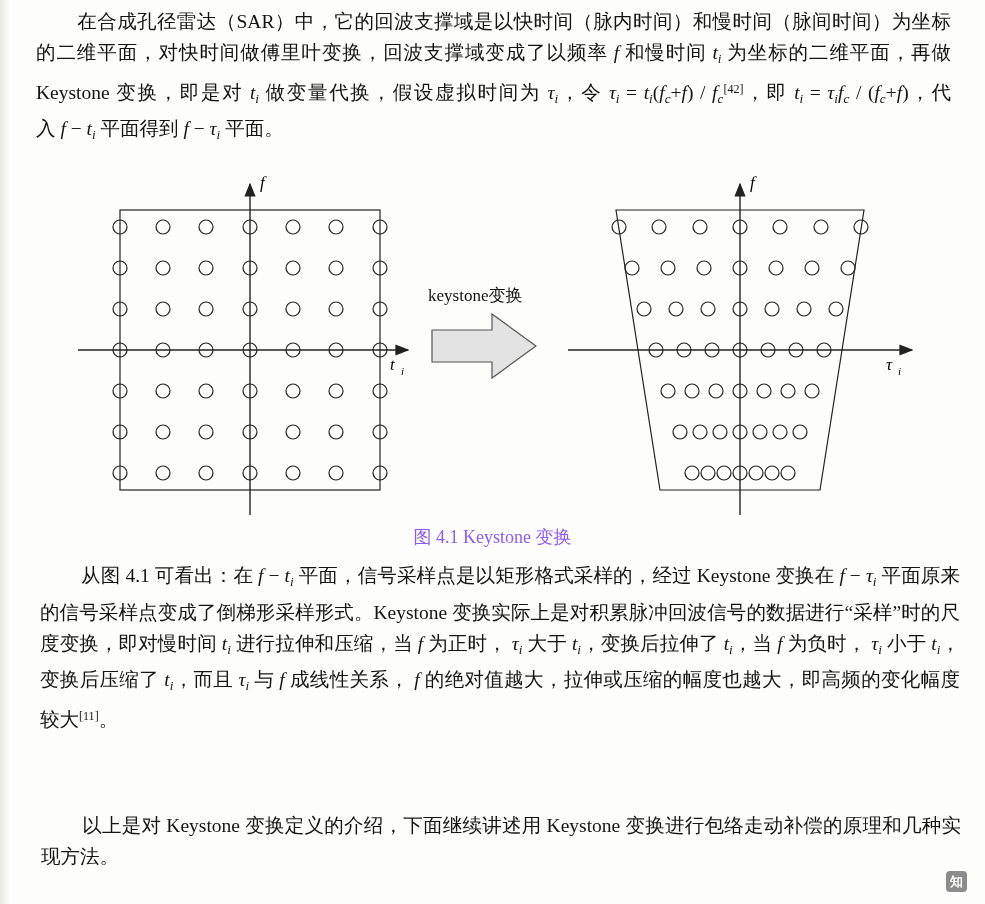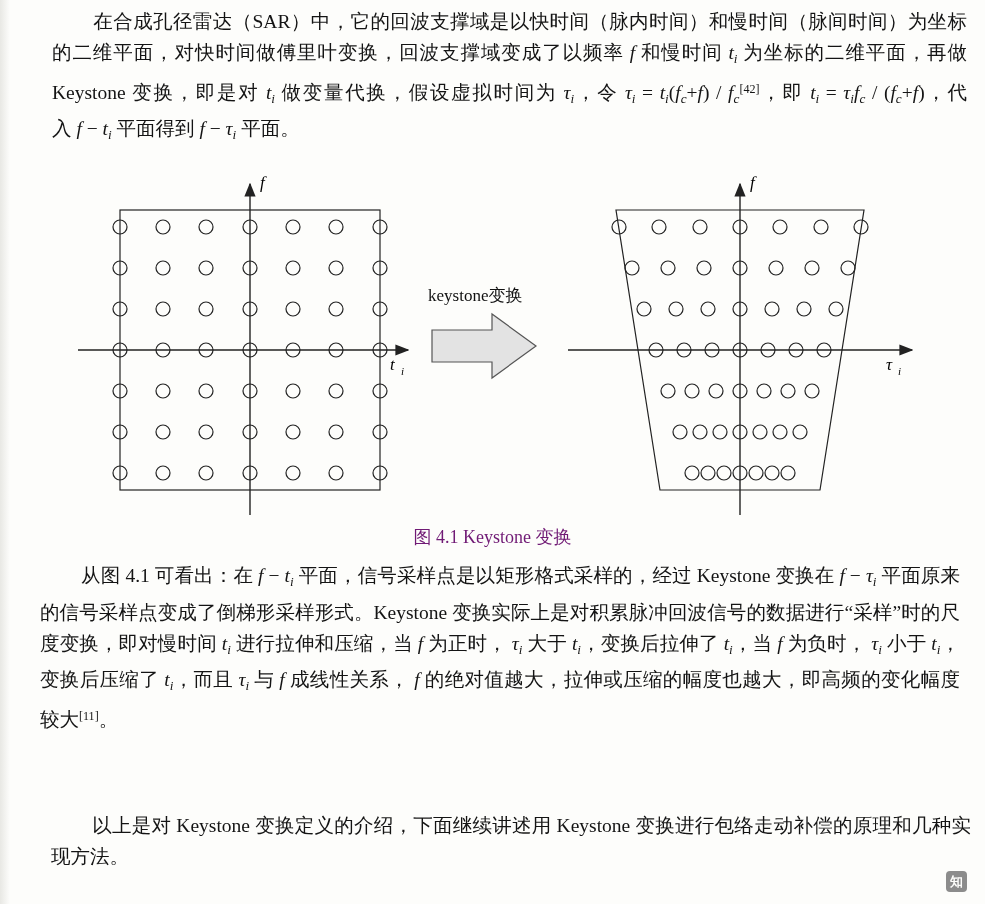--- a/index.html
+++ b/index.html
@@ -29,44 +29,44 @@
     text-align: justify;
     text-justify: inter-ideograph;
     color: #141414;
   }
   .para .ind { display: inline-block; width: 2.1em; }
   .mi { font-family: "Liberation Serif", serif; font-style: italic; }
   .sub { font-size: 0.68em; vertical-align: -0.28em; font-style: italic; }
   .sup { font-size: 0.62em; vertical-align: 0.5em; font-style: normal; }
 
   
-  #para-top { left: 52px; top: 6px; width: 915px; }
+  #para-top { left: 36px; top: 6px; width: 915px; }
 
   
   #figure {
     position: absolute;
     left: 60px;
     top: 170px;
     width: 870px;
     height: 360px;
   }
   #figure svg { display: block; }
   .figcap {
     position: absolute;
     left: 0; top: 525px;
     width: 985px;
     text-align: center;
     font-size: 18px;
-    color: #701a75;
+    color: #8b5cf6;
   }
 
   
   #para-mid { left: 40px; top: 560px; width: 920px; }
   
-  #para-bot { left: 51px; top: 810px; width: 920px; }
+  #para-bot { left: 41px; top: 810px; width: 920px; }
 
   
   .watermark {
     position: absolute;
     right: 18px;
     bottom: 12px;
     display: flex;
     align-items: center;
     gap: 7px;
     color: #8c8c8c;

